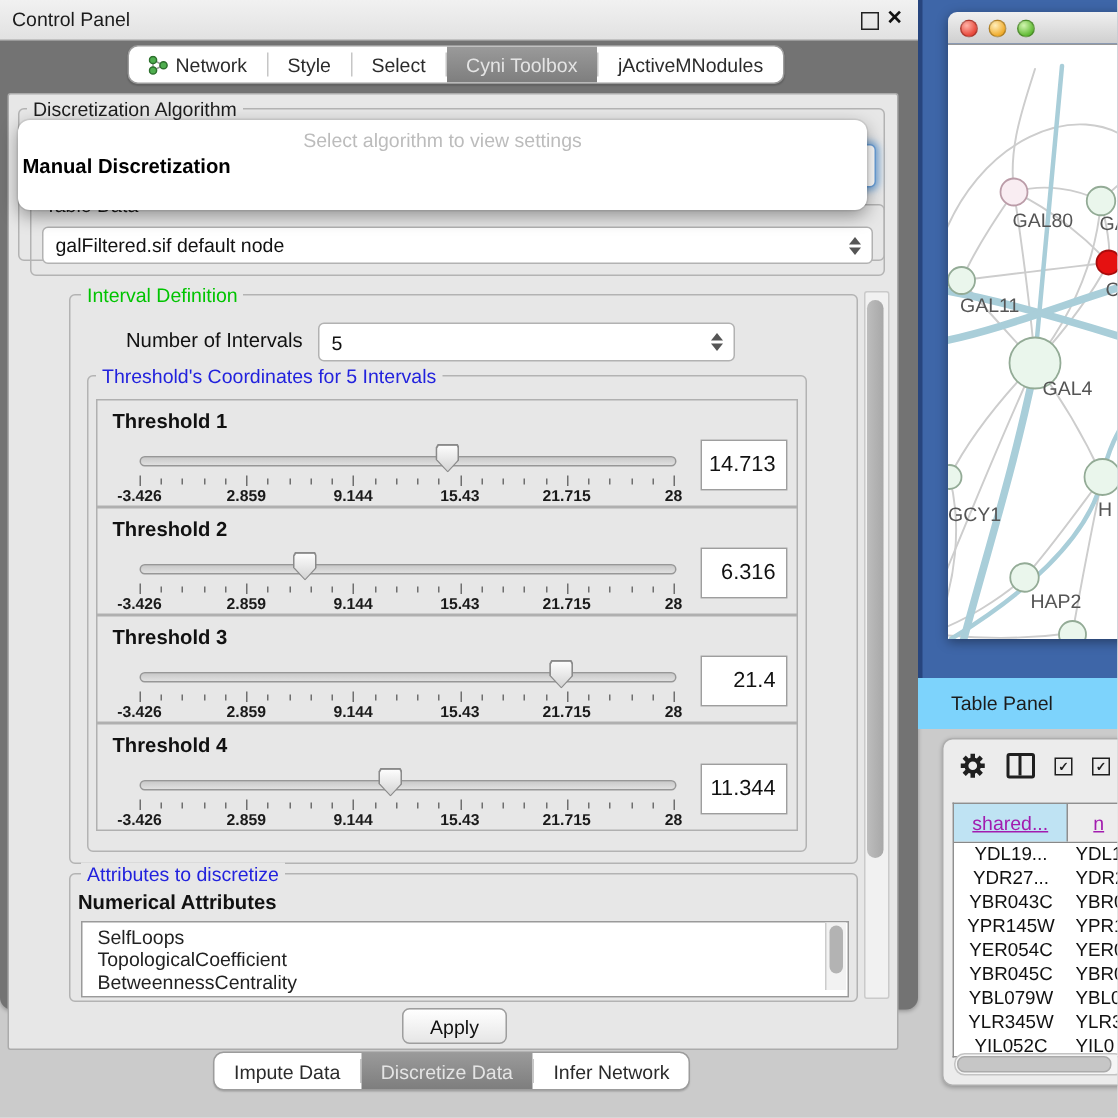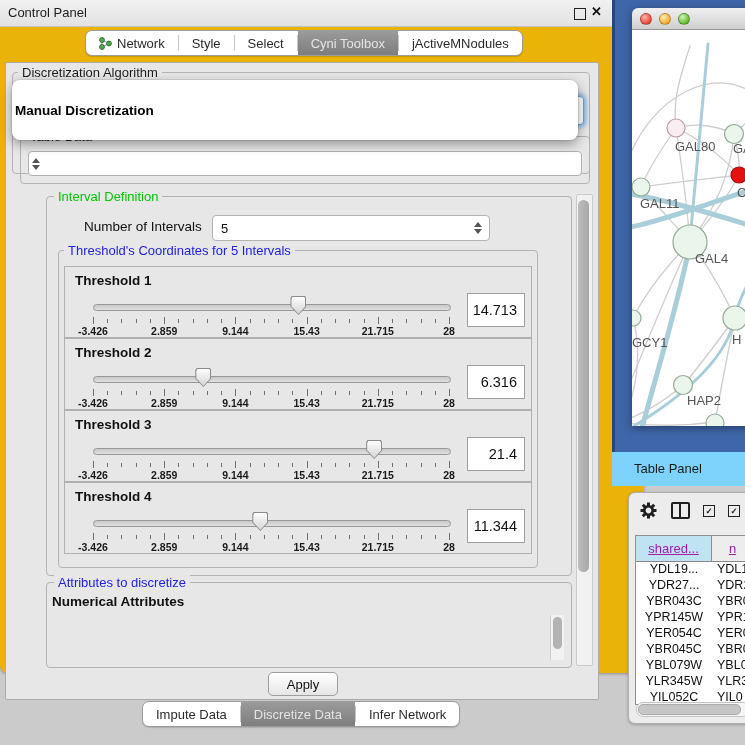--- a/index.html
+++ b/index.html
@@ -1,22 +1,22 @@
 <!DOCTYPE html>
 <html style="--desktop-blue: #3e66a8; --desktop-edge: #27457e; --title-green: #00c400; --title-blue: #2222dd; --header-cell-blue: #bfe3f3; --node-green: #eaf6ec; --node-pink: #f9edf2; --node-red: #e51111; --edge-teal: #a9ced9; --edge-gray: #cdcdcd;"><head>
 <meta charset="utf-8">
 <style>
   html,body{margin:0;padding:0;}
   body{width:745px;height:745px;overflow:hidden;font-family:"Liberation Sans",sans-serif;
        -webkit-font-smoothing:antialiased;background:#cfcfcf;}
   #root{position:relative;width:745px;height:745px;overflow:hidden;background:#cbcbcb;}
 
   
-  #control-panel{position:absolute;left:0;top:0;width:612px;height:673px;background:#eab308;
-    border-radius:0 0 8px 8px;box-shadow:0 1px 3px rgba(0,0,0,.3);padding-left:32px;}
+  #control-panel{position:absolute;left:0;top:0;width:612px;height:673px;background:#737373;
+    border-radius:0 0 8px 8px;box-shadow:0 1px 3px rgba(0,0,0,.3);}
   #cp-titlebar{position:absolute;left:0;top:0;width:612px;height:26px;
     background:linear-gradient(#f1f1f1,#e2e2e2);border-bottom:1px solid #c2c2c2;}
   #cp-title{position:absolute;left:8px;top:5px;font-size:13px;color:#1c1c1c;}
   #float-btn{position:absolute;left:574px;top:8px;width:10px;height:10px;border:1.6px solid #222;}
   #close-btn{position:absolute;left:591px;top:4px;font-size:13px;font-weight:bold;color:#111;}
 
   
   .seg-bar{position:absolute;display:inline-flex;align-items:stretch;background:#fff;
     border:1px solid #9c9c9c;border-radius:7px;overflow:hidden;height:24px;
     box-shadow:0 1px 1px rgba(0,0,0,.15);}
@@ -206,26 +206,28 @@
     <span id="disc-group-label" class="group-label">Discretization Algorithm</span>
     <div id="disc-combo" class="combo">
       <span class="cb-text"></span>
       <span class="stepper">
         <span class="tri-up"></span>
           <span class="tri-down"></span>
       </span>
     </div>
 
     <div id="algo-popup">
+      <div id="popup-hint">Select algorithm to view settings</div>
       <div id="popup-opt0" class="popup-opt">Manual Discretization</div>
     </div>
 
     <div id="tabledata-group" class="group"></div>
     <span id="tabledata-label" class="group-label">Table Data</span>
     <div id="tabledata-combo" class="combo">
+      <span class="cb-text">galFiltered.sif default node</span>
       <span class="stepper">
         <span class="tri-up"></span>
           <span class="tri-down"></span>
       </span>
     </div>
 
     <div id="interval-group" class="group"></div>
     <span id="interval-label" class="group-label green">Interval Definition</span>
     <span id="noi-label">Number of Intervals</span>
     <div id="noi-combo" class="combo">
@@ -412,20 +414,25 @@
             <span class="tick-label" style="left: 100%;">28</span>
           </div>
         <div class="thumb" style="left: calc(46.9993% - 8px);"></div>
       </div>
       <div class="value-box">11.344</div>
     </div>
 
     <div id="attr-group" class="group"></div>
     <span id="attr-label" class="group-label blue">Attributes to discretize</span>
     <span id="attr-list-title">Numerical Attributes</span>
+    <ul id="attr-list">
+        <li>SelfLoops</li>
+        <li>TopologicalCoefficient</li>
+        <li>BetweennessCentrality</li>
+      </ul>
     <div id="attr-vscroll">
       <div id="attr-vthumb"></div>
     </div>
 
     <div id="main-vscroll">
       <div id="main-vthumb"></div>
     </div>
 
     <div id="apply-btn">Apply</div>
 

